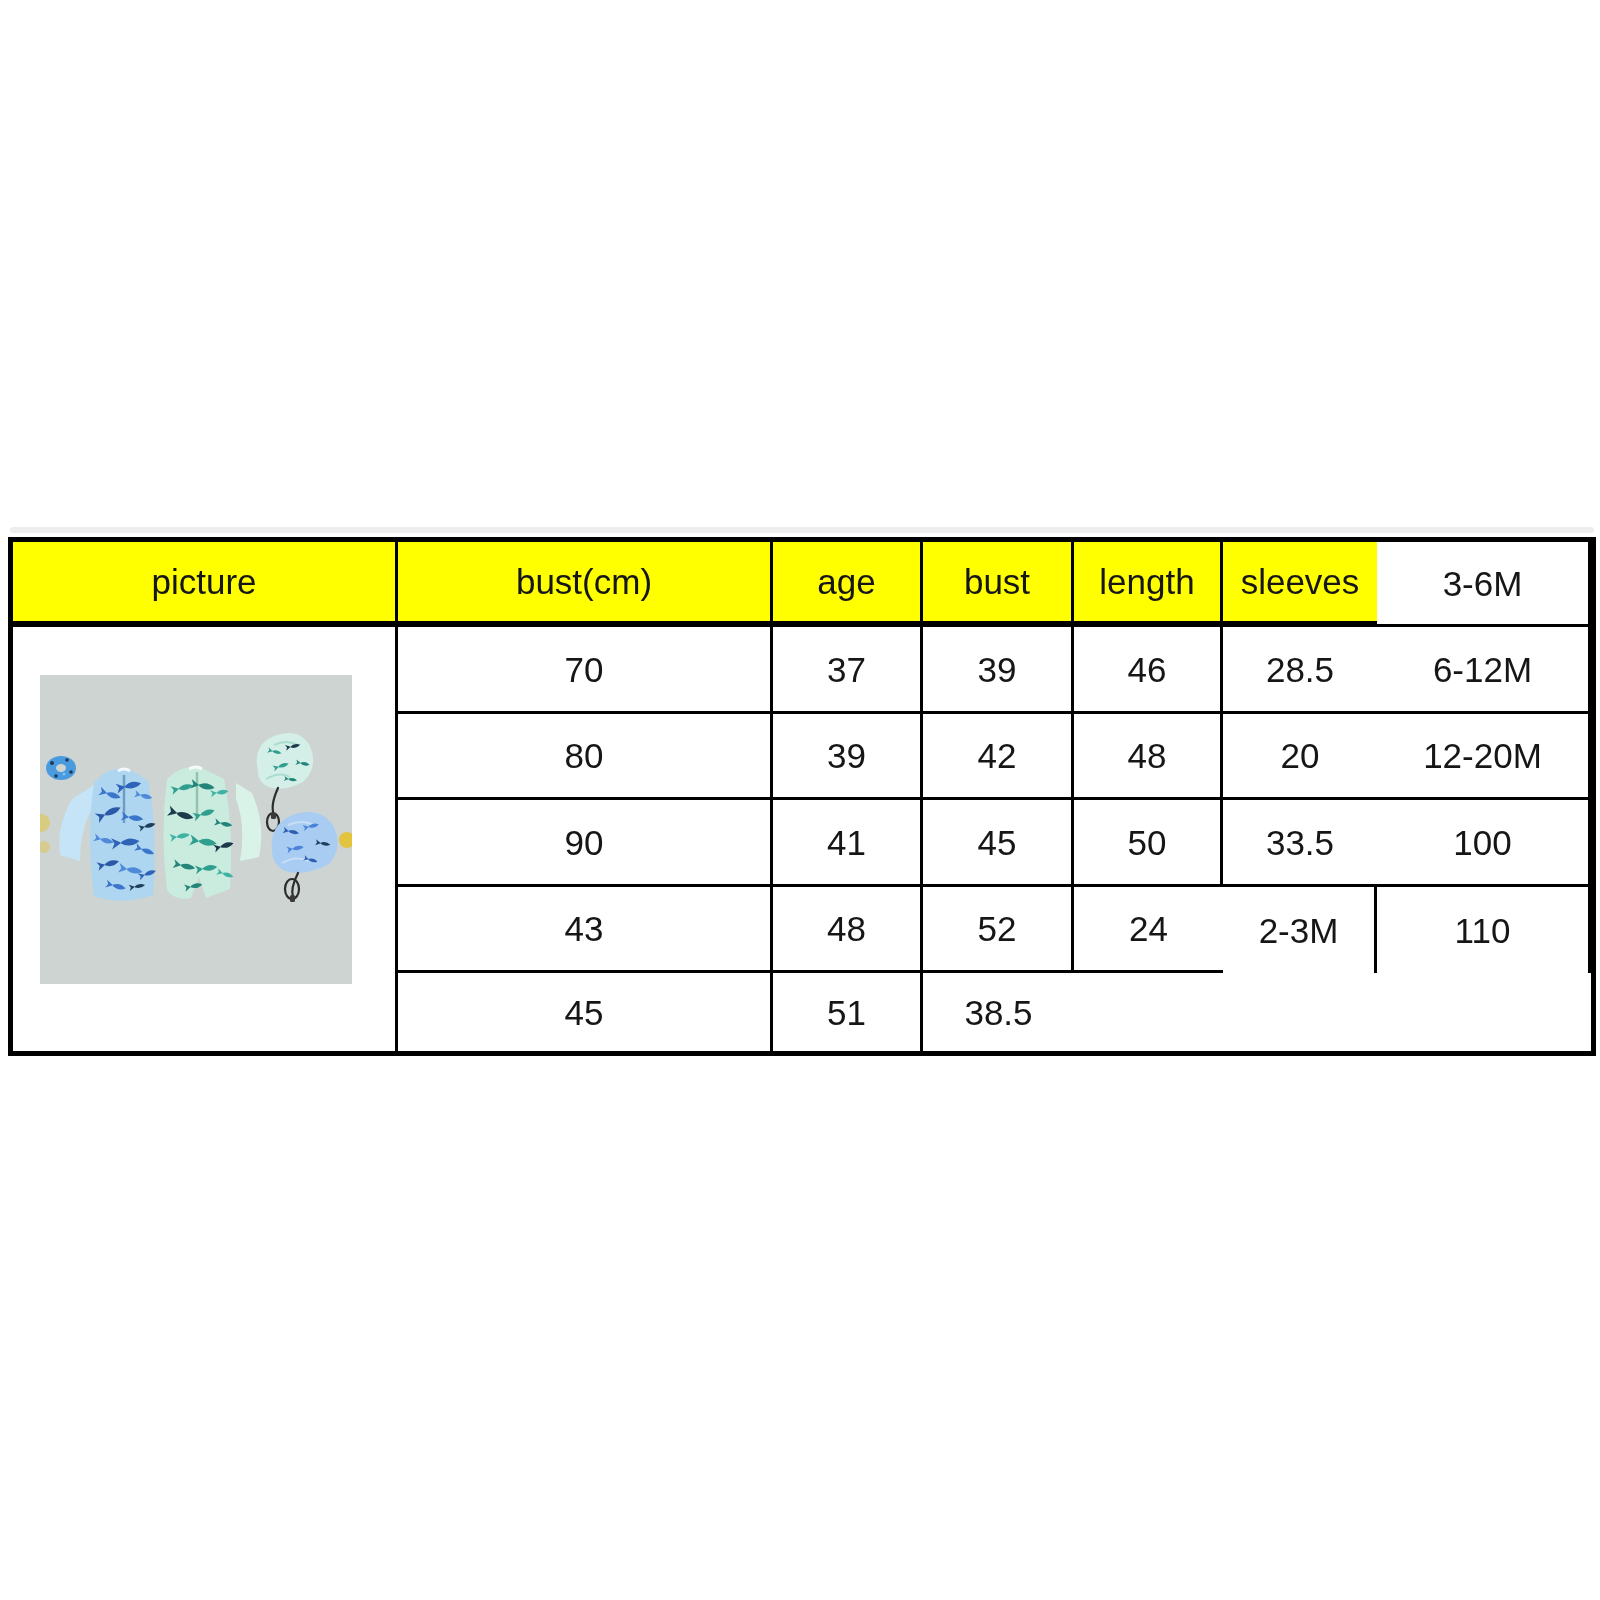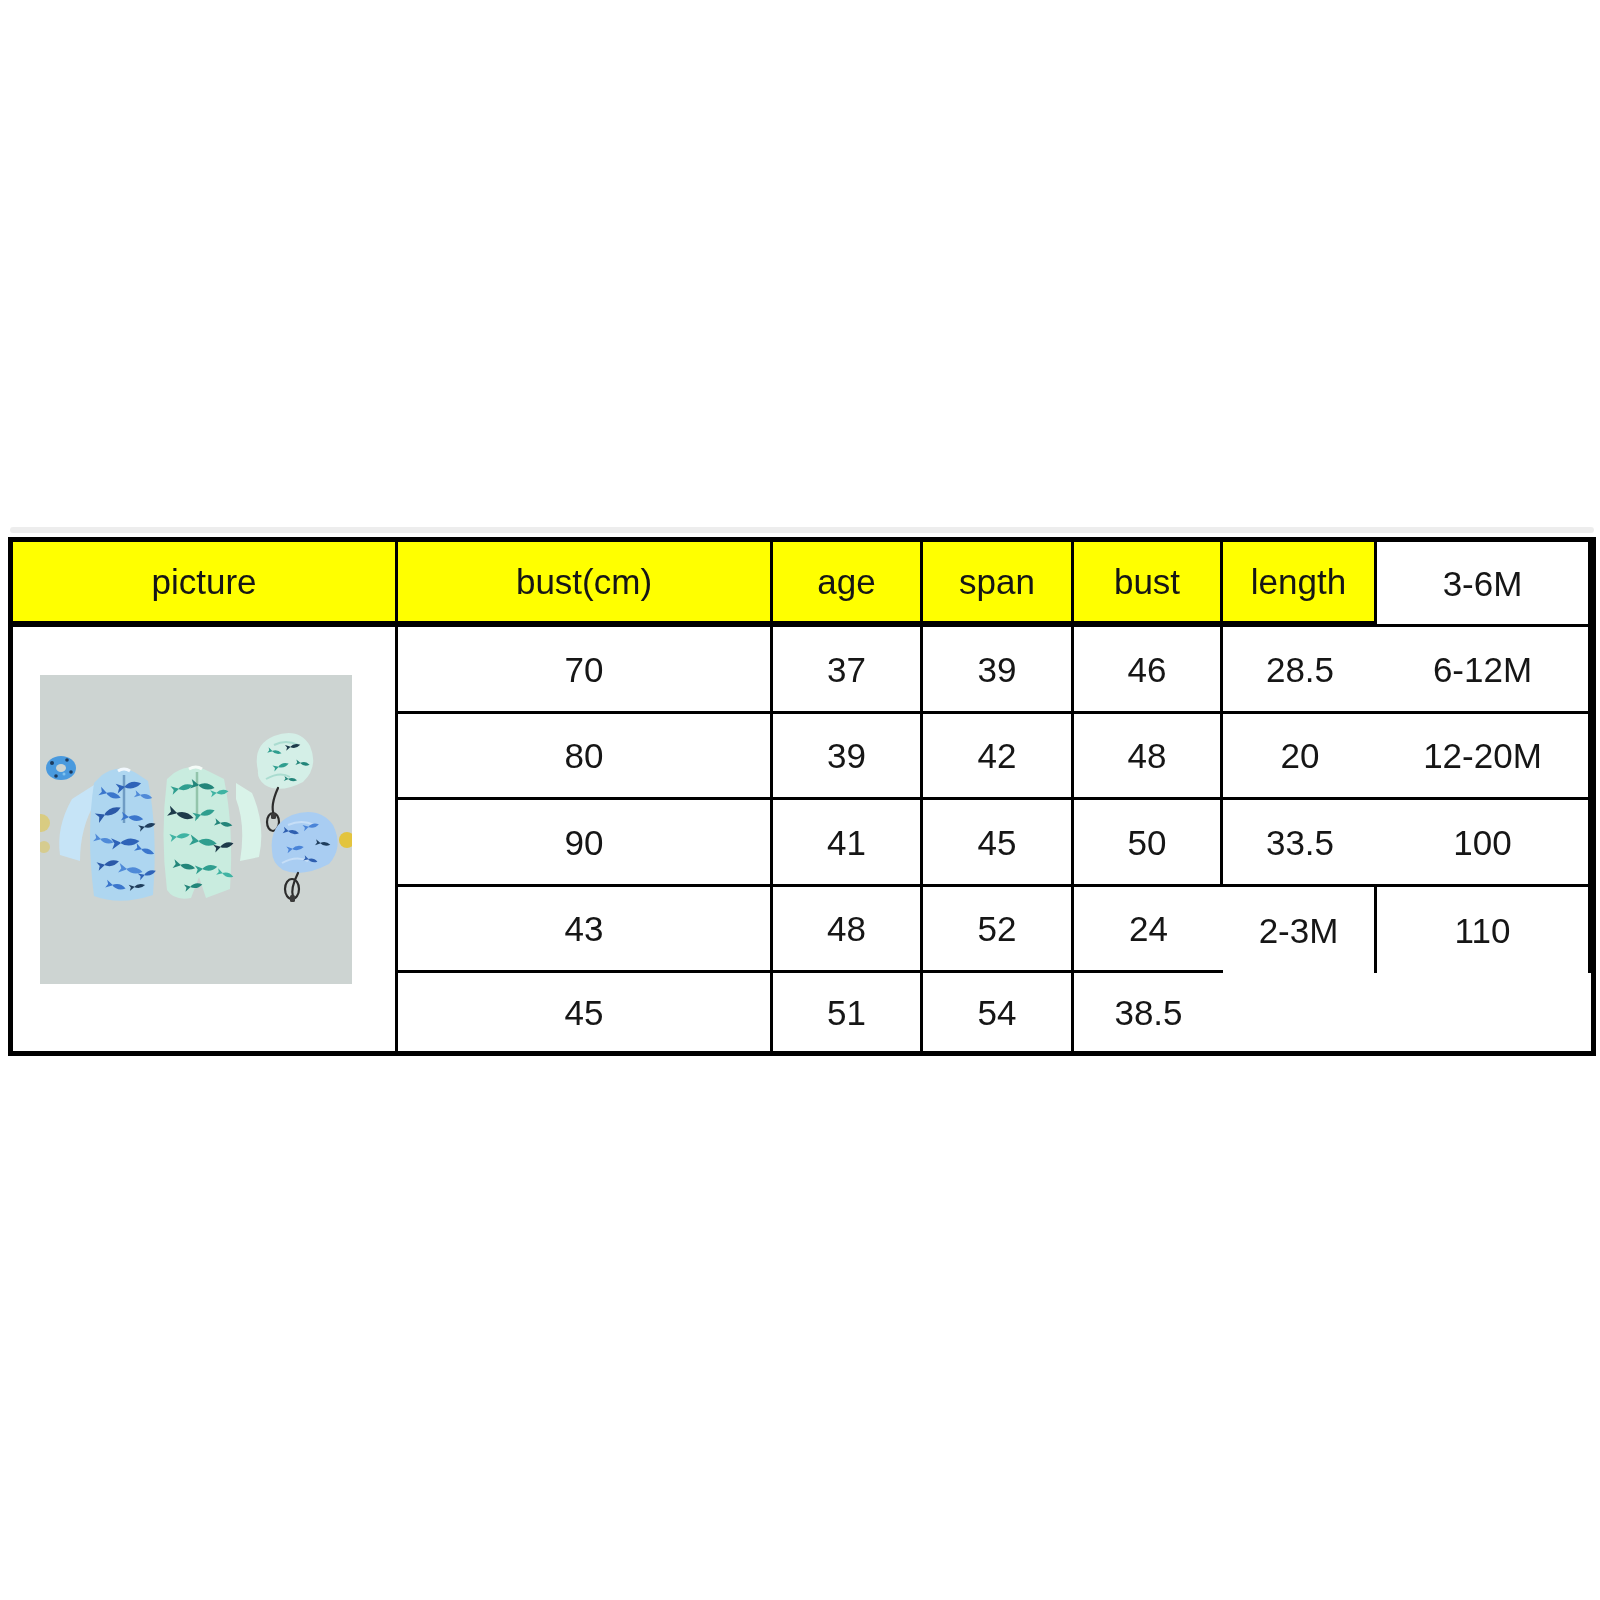--- a/index.html
+++ b/index.html
@@ -56,23 +56,23 @@
 
 <div class="page">
 
   <div class="ghost-line"></div>
 
   <div class="size-table">
 
     <div class="cell head">picture</div>
     <div class="cell head">bust(cm)</div>
     <div class="cell head">age</div>
-    <div class="cell head">span</div>
     <div class="cell head">bust</div>
     <div class="cell head">length</div>
+    <div class="cell head col-last">sleeves</div>
 
     <div class="picture-cell">
       <div class="photo">
         <svg viewBox="0 0 312 309" xmlns="http://www.w3.org/2000/svg">
           <defs>
             <path id="fish" d="M0 0 Q7 -5 14 0 Q7 5 0 0 Z M1 0 L-6 -4 L-4 0 L-6 4 Z"></path>
           </defs>
 
           <rect class="f-photo-bg" x="0" y="0" width="312" height="309"></rect>
 
@@ -193,17 +193,16 @@
     <div class="cell">100</div>
     <div class="cell">43</div>
     <div class="cell">48</div>
     <div class="cell">52</div>
     <div class="cell col-last">24</div>
 
     <div class="cell row-last">2-3M</div>
     <div class="cell row-last">110</div>
     <div class="cell row-last">45</div>
     <div class="cell row-last">51</div>
-    <div class="cell row-last">54</div>
     <div class="cell row-last col-last">38.5</div>
 
   </div>
 </div>
 
 </body></html>

